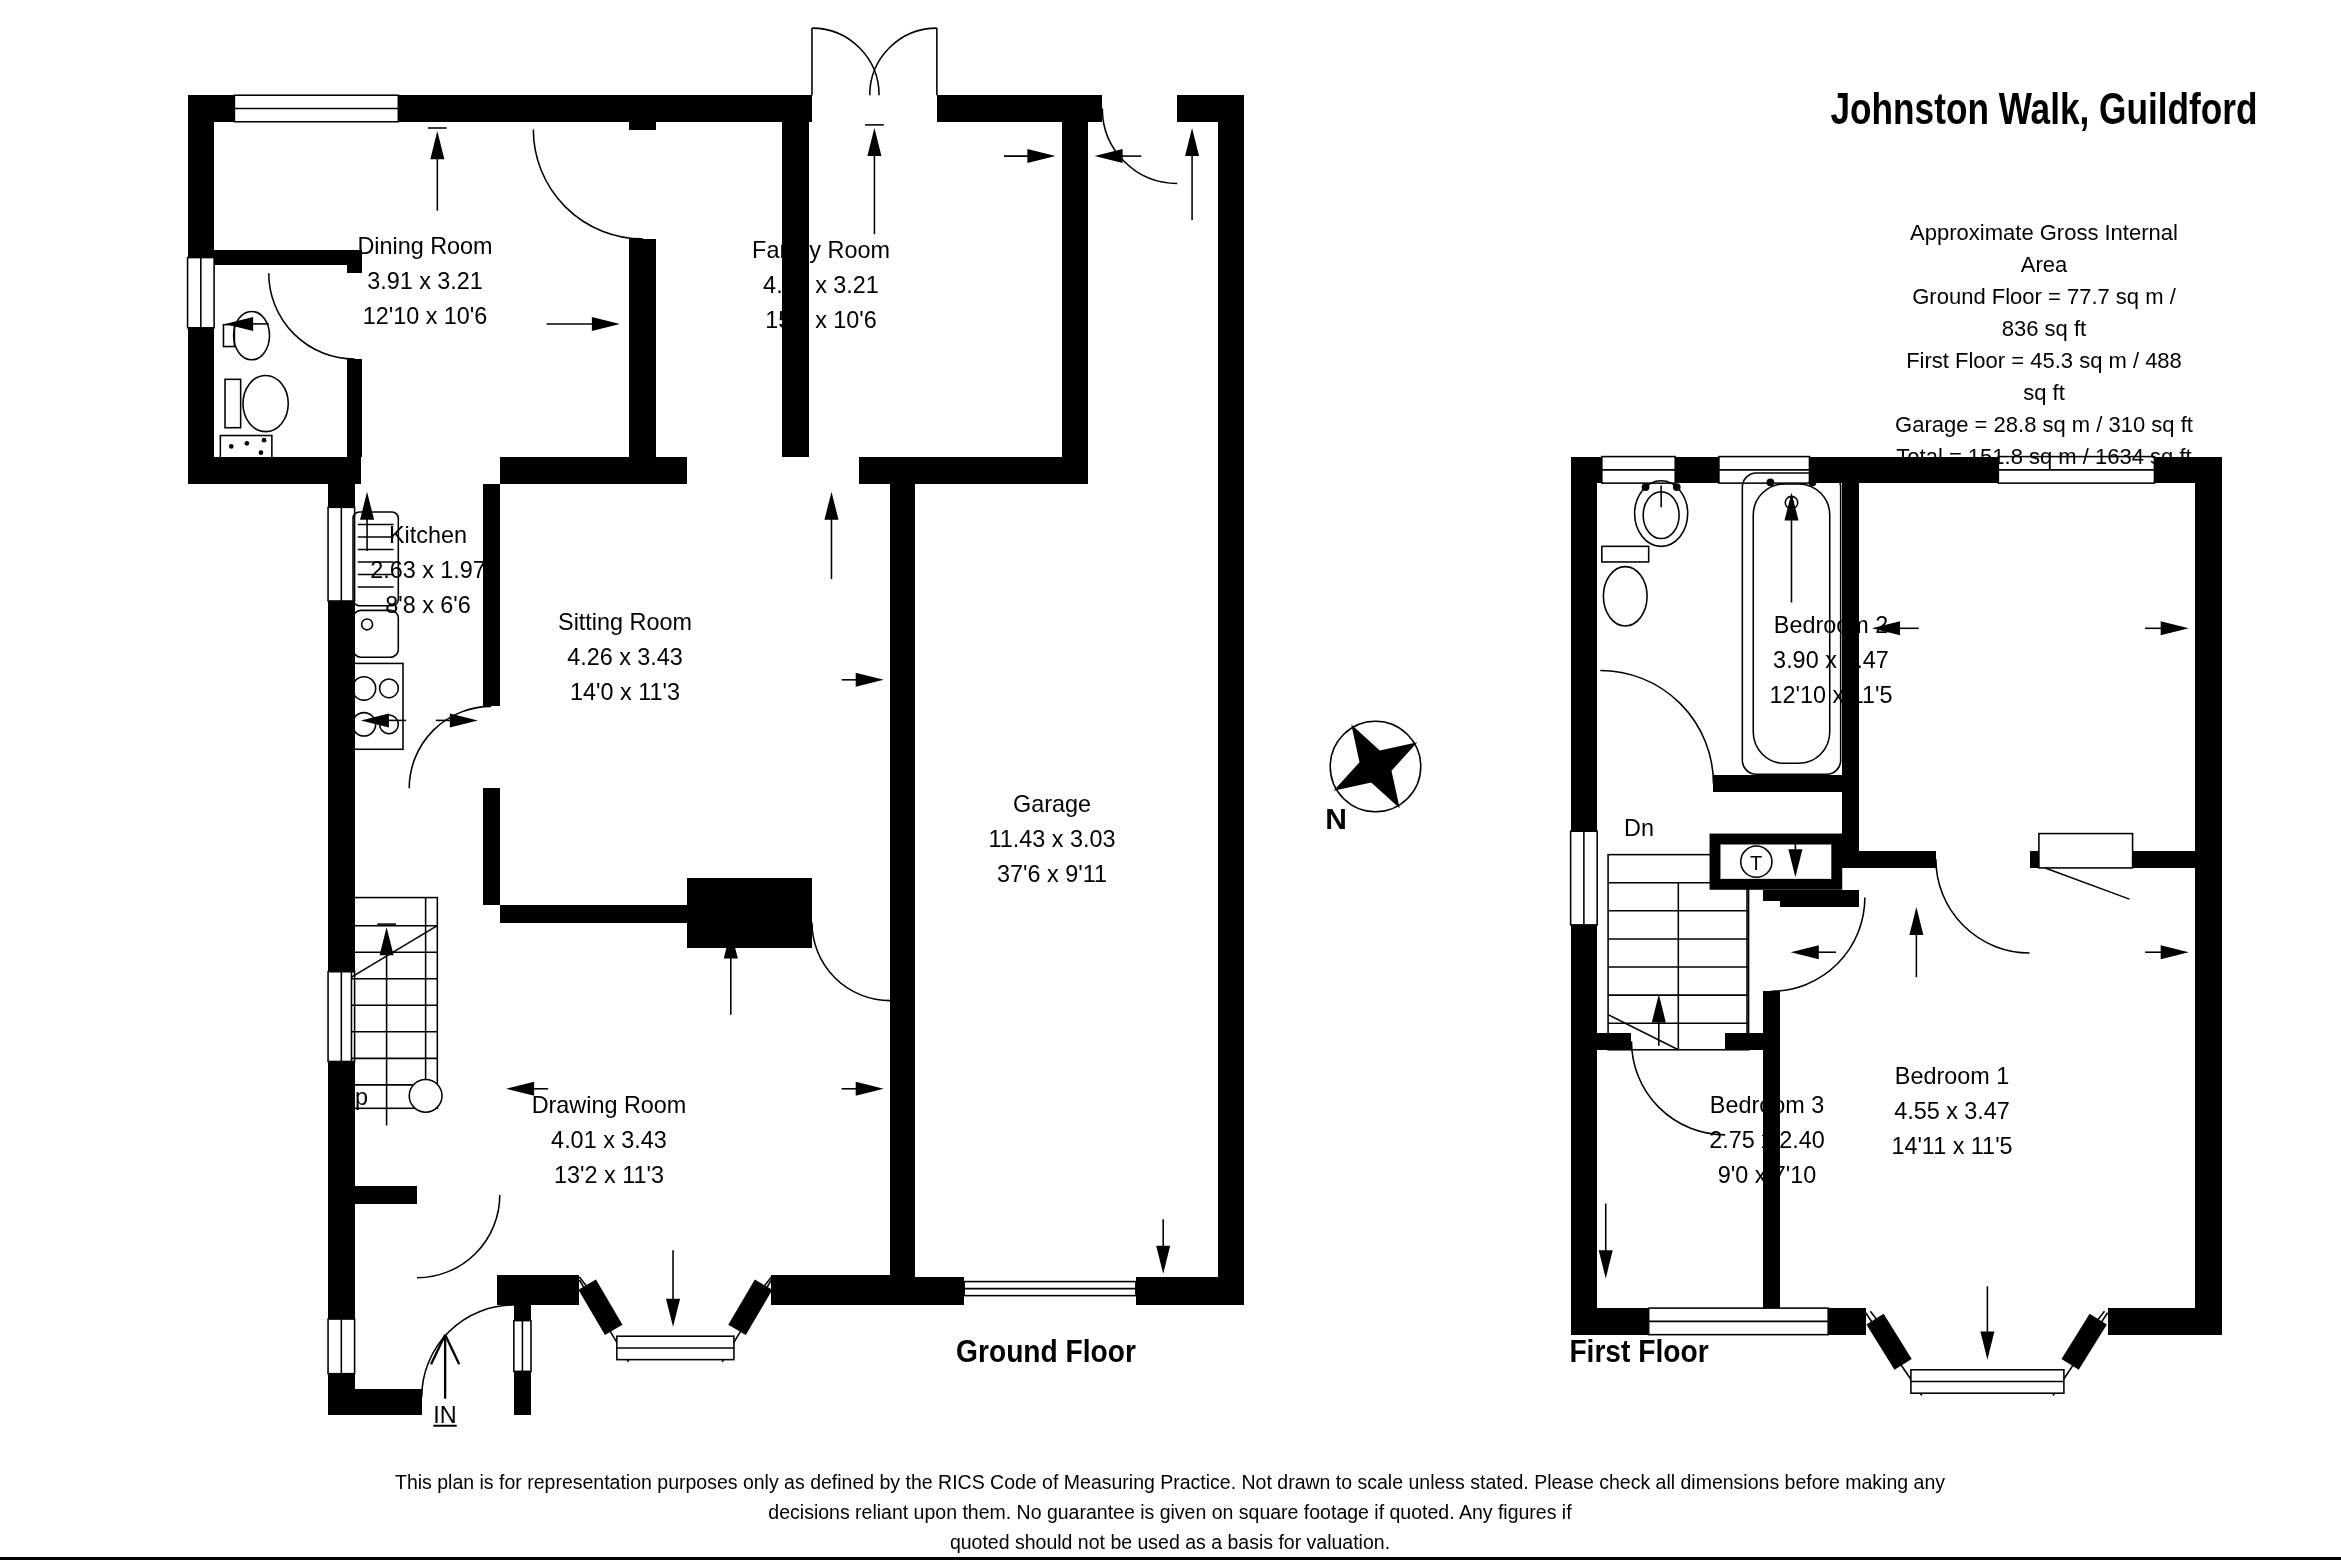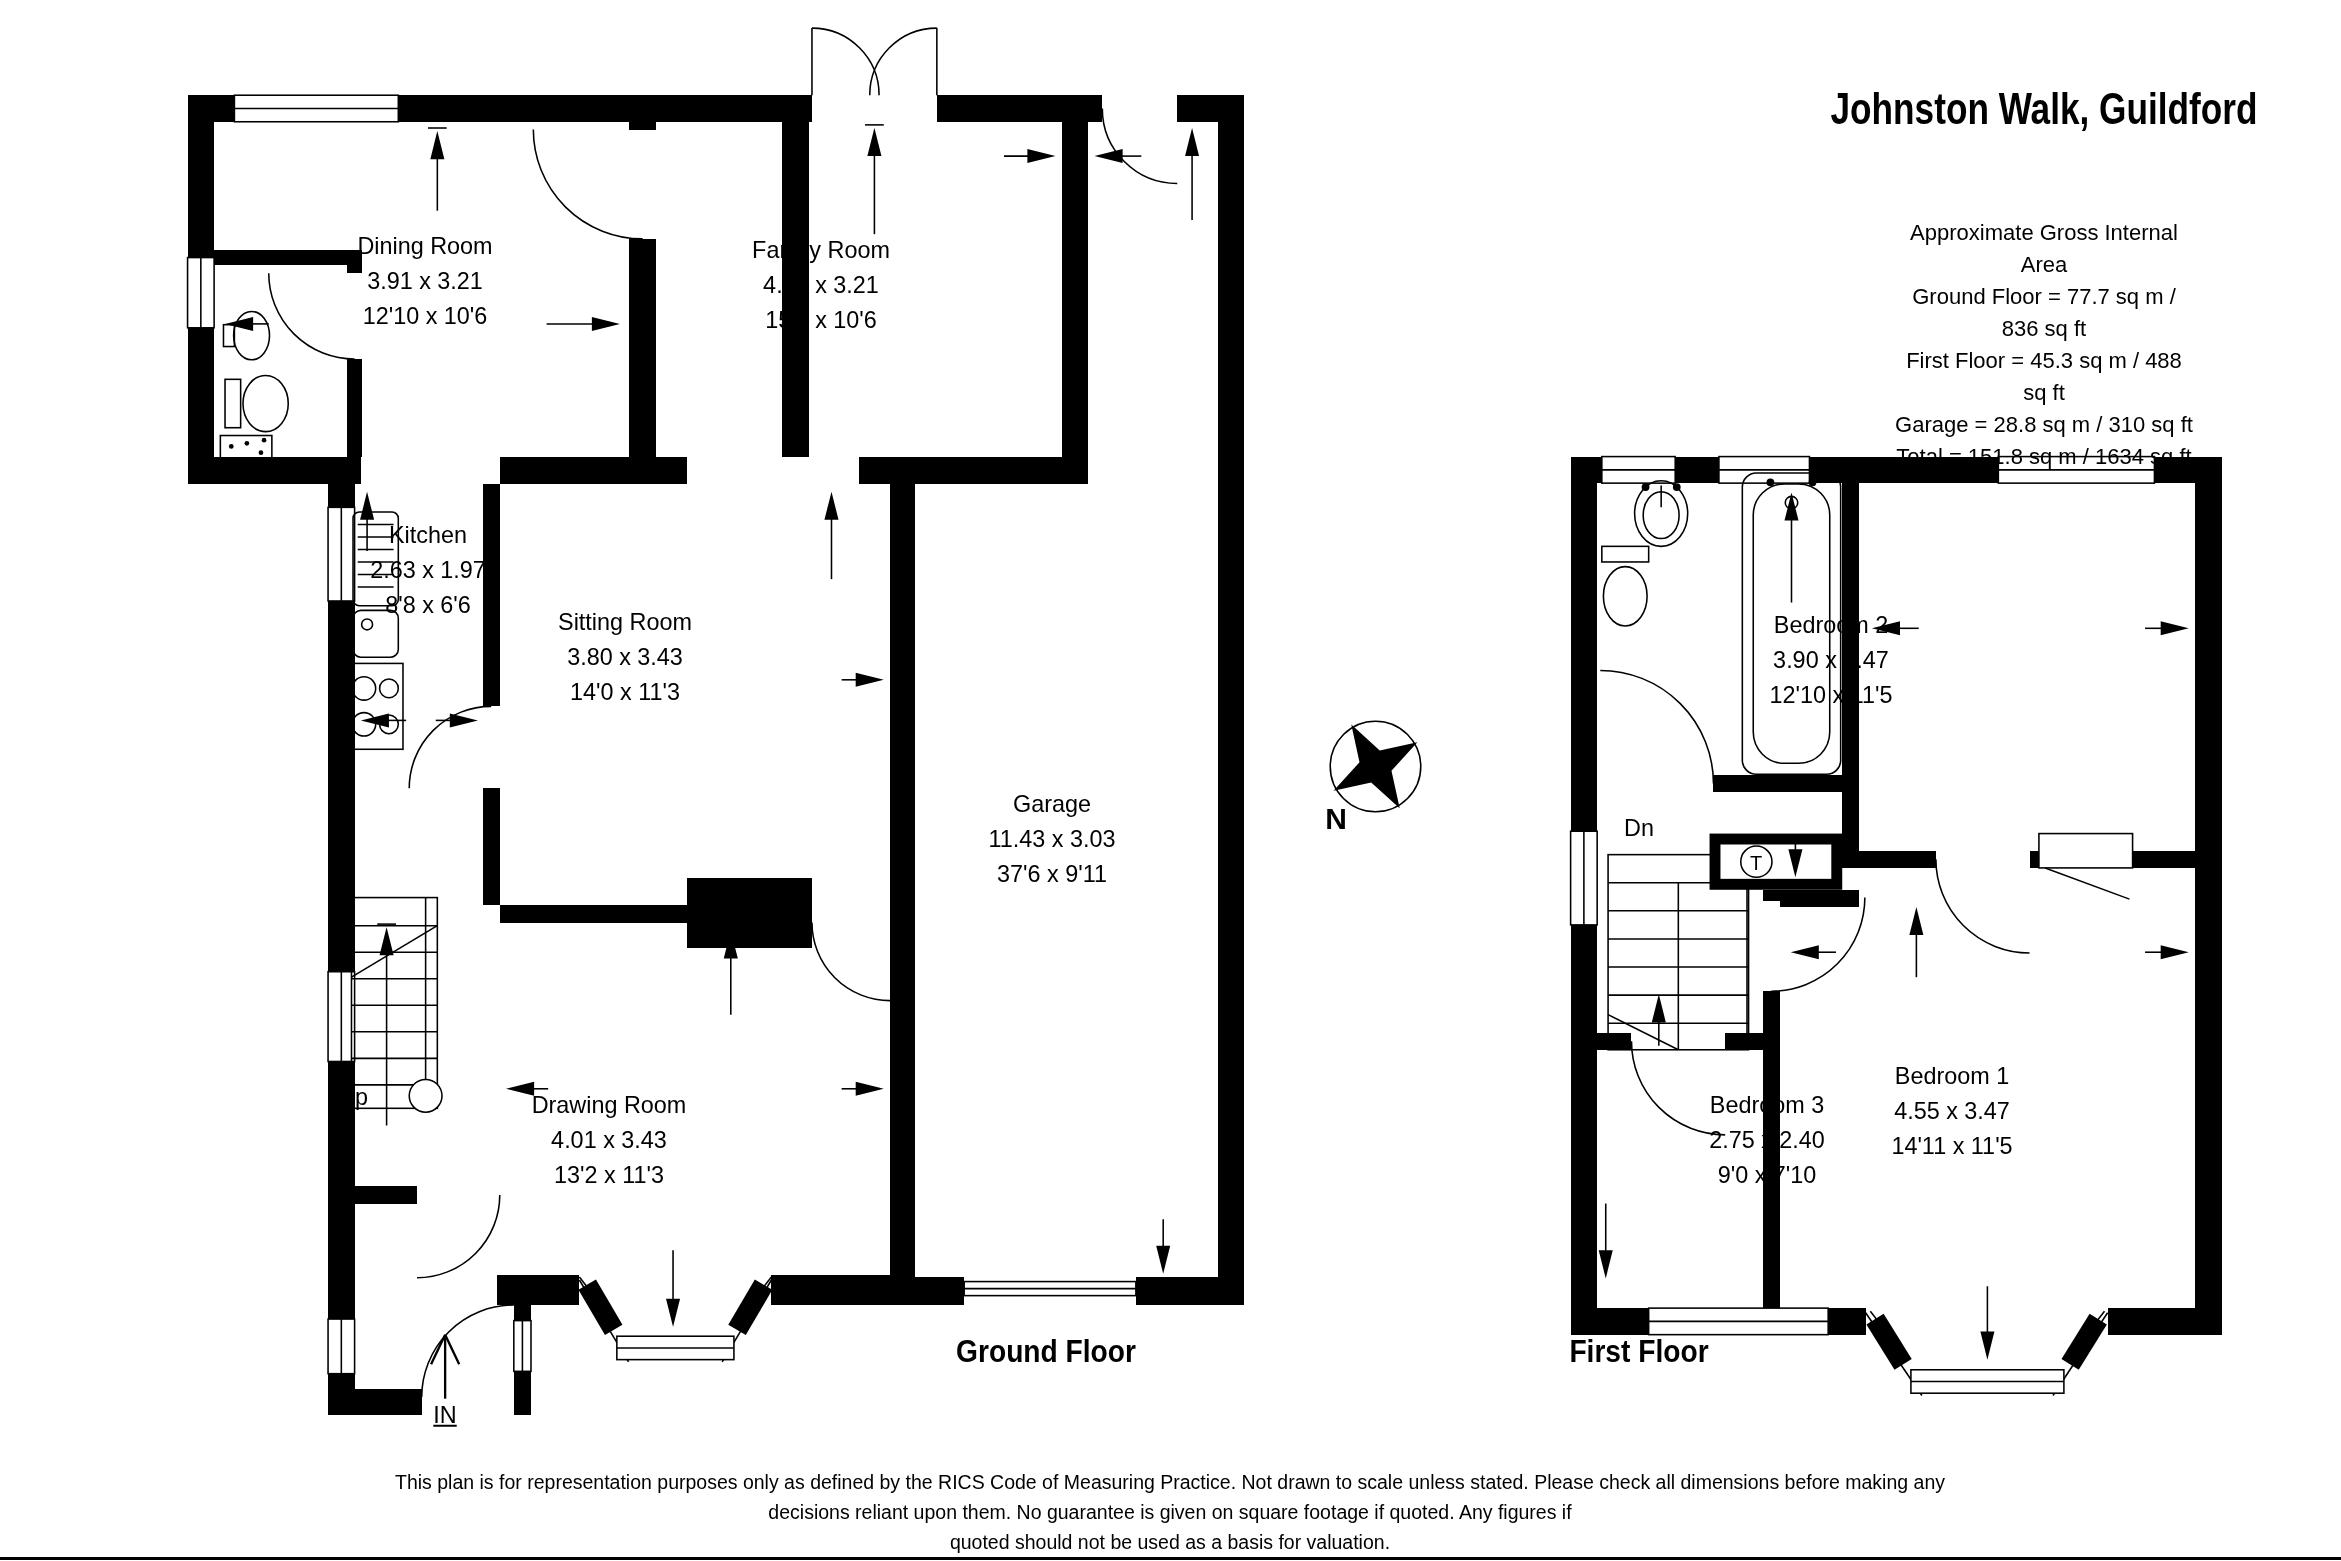--- a/index.html
+++ b/index.html
@@ -415,21 +415,21 @@
     <div>4.70 x 3.21</div>
     <div>15'5 x 10'6</div>
   </div>
   <div class="lbl room-label" style="left:428px;top:570px;text-align:center;">
     <div>Kitchen</div>
     <div>2.63 x 1.97</div>
     <div>8'8 x 6'6</div>
   </div>
   <div class="lbl room-label" style="left:625px;top:657px;">
     <div>Sitting Room</div>
-    <div>3.80 x 3.43</div>
+    <div>4.26 x 3.43</div>
     <div>14'0 x 11'3</div>
   </div>
   <div class="lbl room-label" style="left:1052px;top:839px;">
     <div>Garage</div>
     <div>11.43 x 3.03</div>
     <div>37'6 x 9'11</div>
   </div>
   <div class="lbl room-label" style="left:609px;top:1140px;">
     <div>Drawing Room</div>
     <div>4.01 x 3.43</div>

